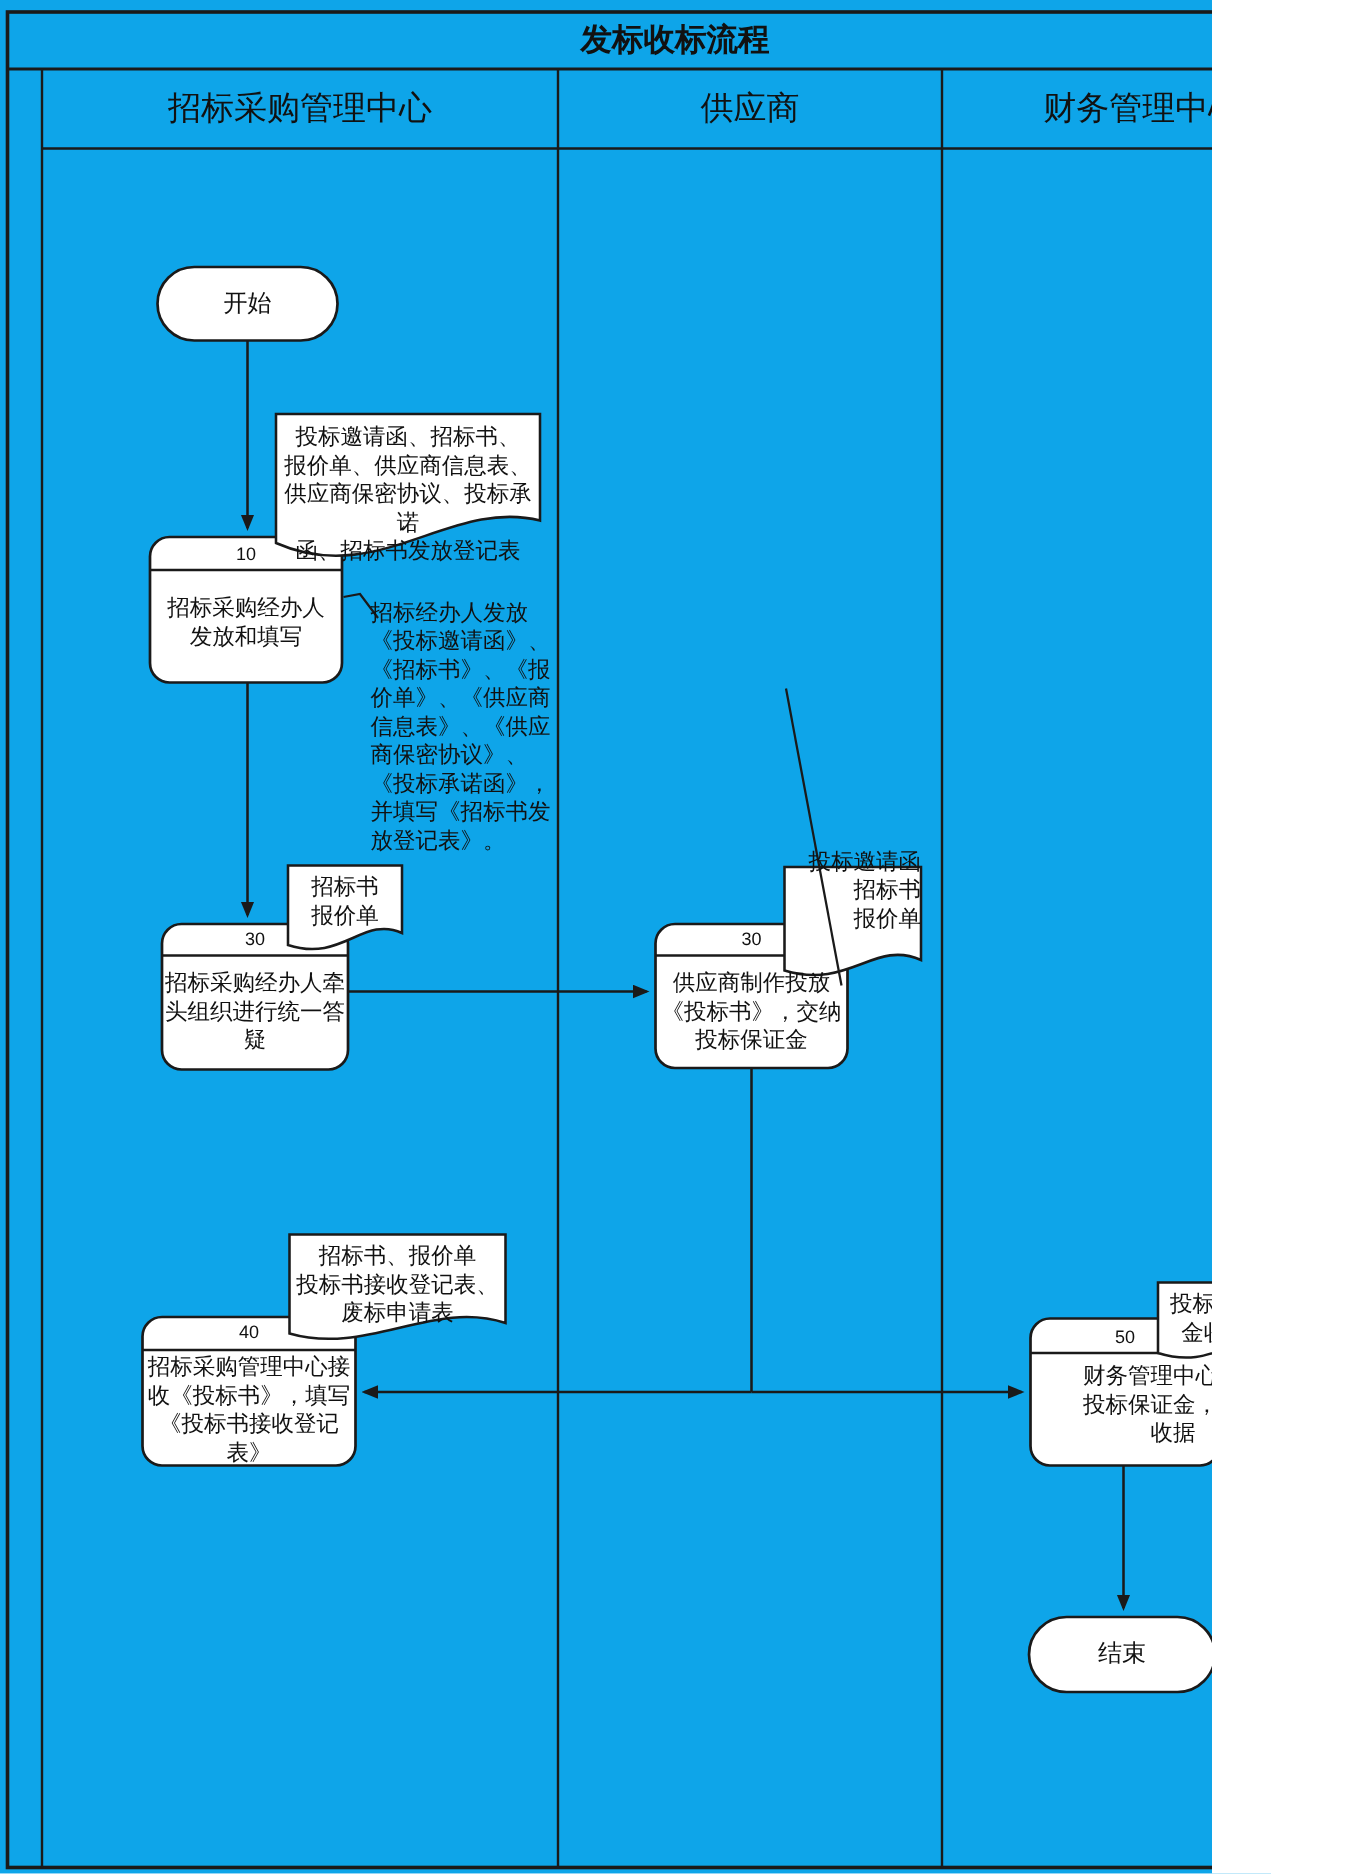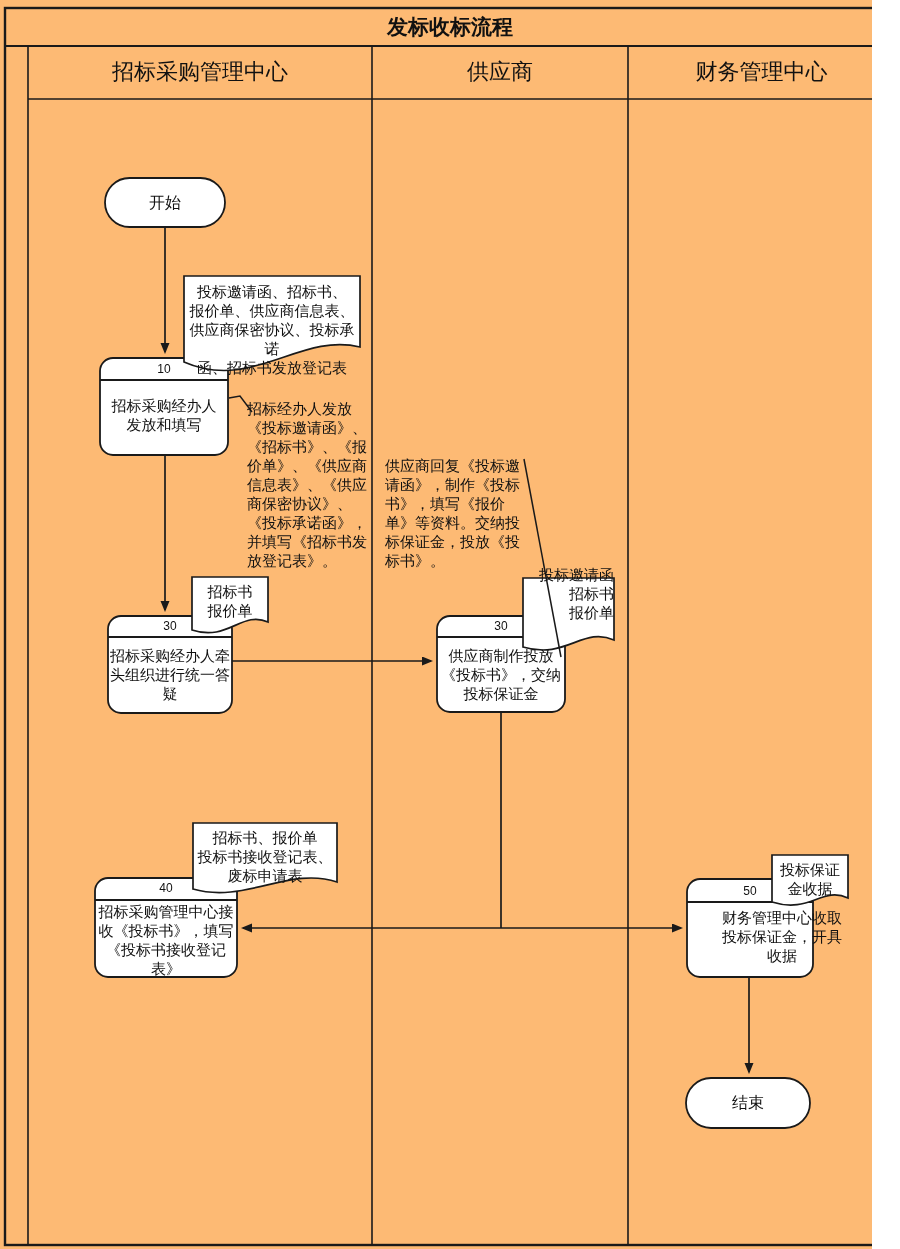--- a/index.html
+++ b/index.html
@@ -1,17 +1,17 @@
 <!DOCTYPE html>
 <html><head>
 <meta charset="utf-8">
 <style>
   html,body{margin:0;padding:0;background:#ffffff;}
   #stage{
-    position:relative;width:872px;height:1249px;background:#fdba74;
+    position:relative;width:808px;height:1249px;background:#0ea5e9;
     font-family:"Liberation Sans","DejaVu Sans",sans-serif;color:#111;
     overflow:hidden;
   }
   svg{position:absolute;left:0;top:0;}
   .txt{position:absolute;color:#111;}
   .center{text-align:center;}
   .pre{white-space:pre-line;}
   .title{font-size:21px;font-weight:bold;line-height:38px;}
   .lane-h{font-size:22px;line-height:42px;}
   .num{font-size:12px;line-height:22px;}
@@ -115,26 +115,20 @@
   <div class="txt doc center pre" style="left:192px;top:582px;width:76px;">招标书
 报价单</div>
 
   <div class="txt num center" style="left:437px;top:615px;width:128px;">30</div>
   <div class="txt nbody center pre" style="left:437px;top:646px;width:128px;">供应商制作投放
 《投标书》，交纳
 投标保证金</div>
   <div class="txt doc center pre" style="left:523px;top:565px;width:91px;text-align:right;">投标邀请函
 招标书
 报价单</div>
-  <div class="txt note pre" style="left:385px;top:456px;width:142px;">供应商回复《投标邀
-请函》，制作《投标
-书》，填写《报价
-单》等资料。交纳投
-标保证金，投放《投
-标书》。</div>
 
   <div class="txt num center" style="left:95px;top:877px;width:142px;">40</div>
   <div class="txt nbody center pre" style="left:95px;top:902px;width:142px;">招标采购管理中心接
 收《投标书》，填写
 《投标书接收登记
 表》</div>
   <div class="txt doc center pre" style="left:193px;top:828px;width:144px;">招标书、报价单
 投标书接收登记表、
 废标申请表</div>
 

